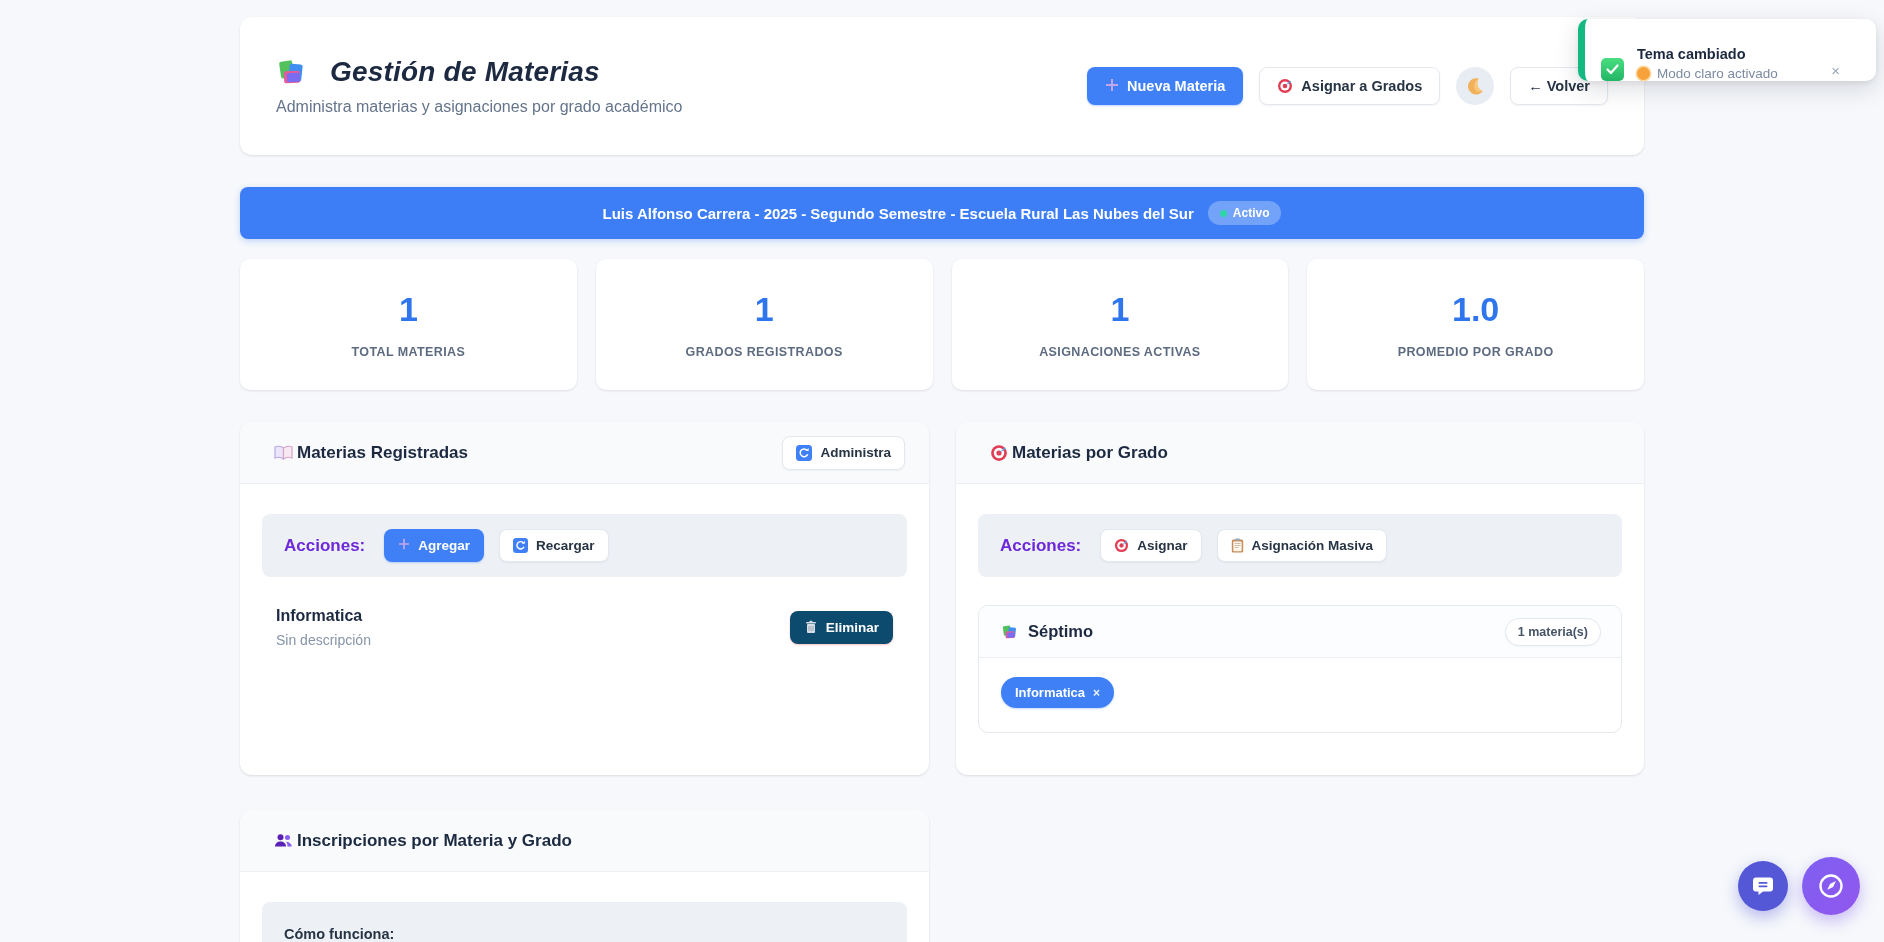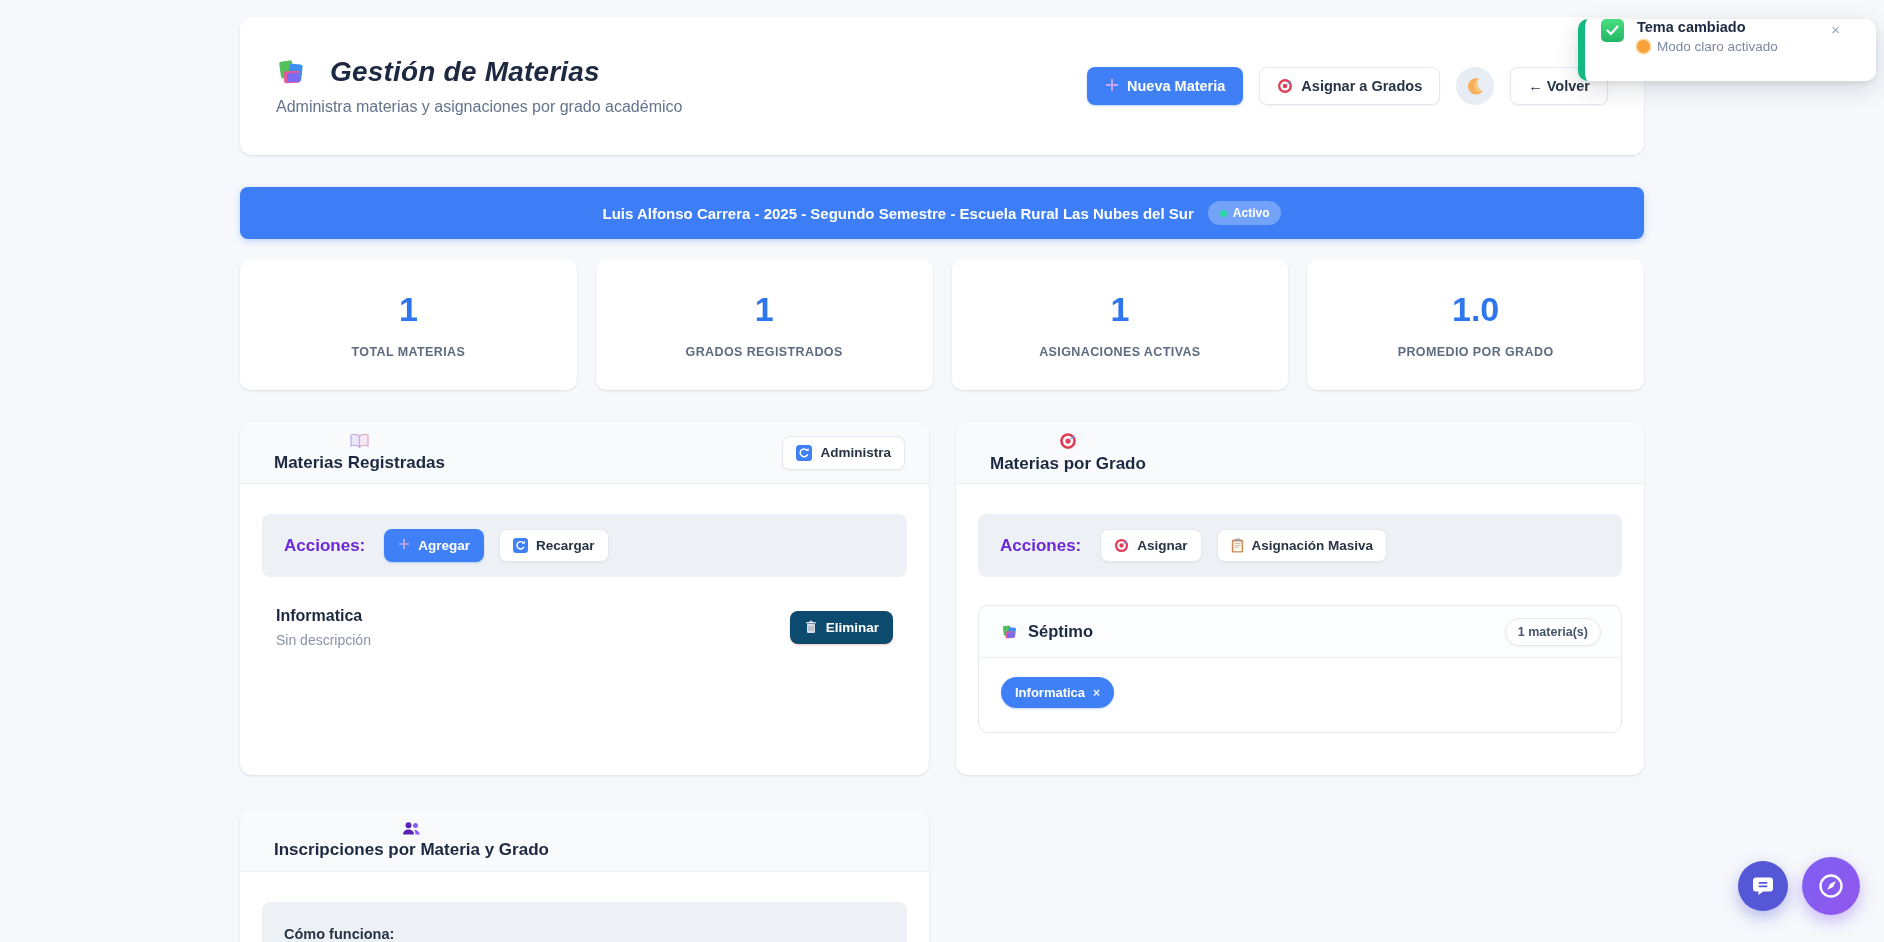--- a/index.html
+++ b/index.html
@@ -70,21 +70,21 @@
   .panel {
     background: #fff; border-radius: 12px; overflow: hidden;
     box-shadow: 0 1px 2px rgba(16,24,40,.05), 0 1px 3px rgba(16,24,40,.07);
     min-height: 353px;
   }
   .panel-header {
     background: #f8fafc; border-bottom: 1px solid #eceff4;
     padding: 0 24px 0 34px; height: 62px;
     display: flex; align-items: center; justify-content: space-between;
   }
-  .panel-title { display: flex; align-items: center; gap: 4px; font-size: 17px; font-weight: 700; color: #1c2940; flex-direction: column; }
+  .panel-title { display: flex; align-items: center; gap: 4px; font-size: 17px; font-weight: 700; color: #1c2940; }
   .btn-sm { font-size: 13.5px; padding: 8px 13px; }
   .panel-body { padding: 30px 22px 24px 22px; }
 
   .actions-box {
     background: #edf1f6; border-radius: 8px; padding: 15px 22px;
     display: flex; align-items: center; gap: 15px;
   }
   .actions-label { font-size: 17px; font-weight: 700; color: #6d28d9; margin-right: 4px; }
 
   .subject-row { display: flex; align-items: center; justify-content: space-between; padding: 30px 14px 0 14px; }
@@ -114,21 +114,21 @@
 
   .bottom-panel { margin-top: 35px; width: 689px; min-height: 210px; }
   .howto-box { background: #edf1f6; border-radius: 8px; padding: 24px 22px 40px 22px; }
   .howto-label { font-size: 14.5px; font-weight: 700; color: #273444; }
 
   
   .toast {
     position: fixed; top: 19px; right: 8px; width: 298px; height: 62px;
     background: #fff; border-radius: 10px; border-left: 7px solid #13b981;
     box-shadow: 0 8px 24px rgba(16,24,40,.14), 0 2px 6px rgba(16,24,40,.08);
-    display: flex; align-items: flex-start; padding: 0 32px 0 16px; gap: 13px; z-index: 50;
+    display: flex; align-items: flex-end; padding: 0 32px 0 16px; gap: 13px; z-index: 50;
   }
   .toast-check {
     width: 23px; height: 23px; border-radius: 5px; flex: 0 0 auto;
     background: linear-gradient(180deg,#4ade80,#22b566);
     display: flex; align-items: center; justify-content: center;
   }
   .toast-body { flex: 1; }
   .toast-title { font-size: 14.5px; font-weight: 700; color: #1c2940; }
   .toast-msg { display: flex; align-items: center; gap: 7px; font-size: 13.5px; color: #7c8aa0; margin-top: 4px; }
   .sun { width: 13px; height: 13px; border-radius: 50%; background: #f8a23b; box-shadow: 0 0 0 1.5px #fbd9a4; display: inline-block; }

